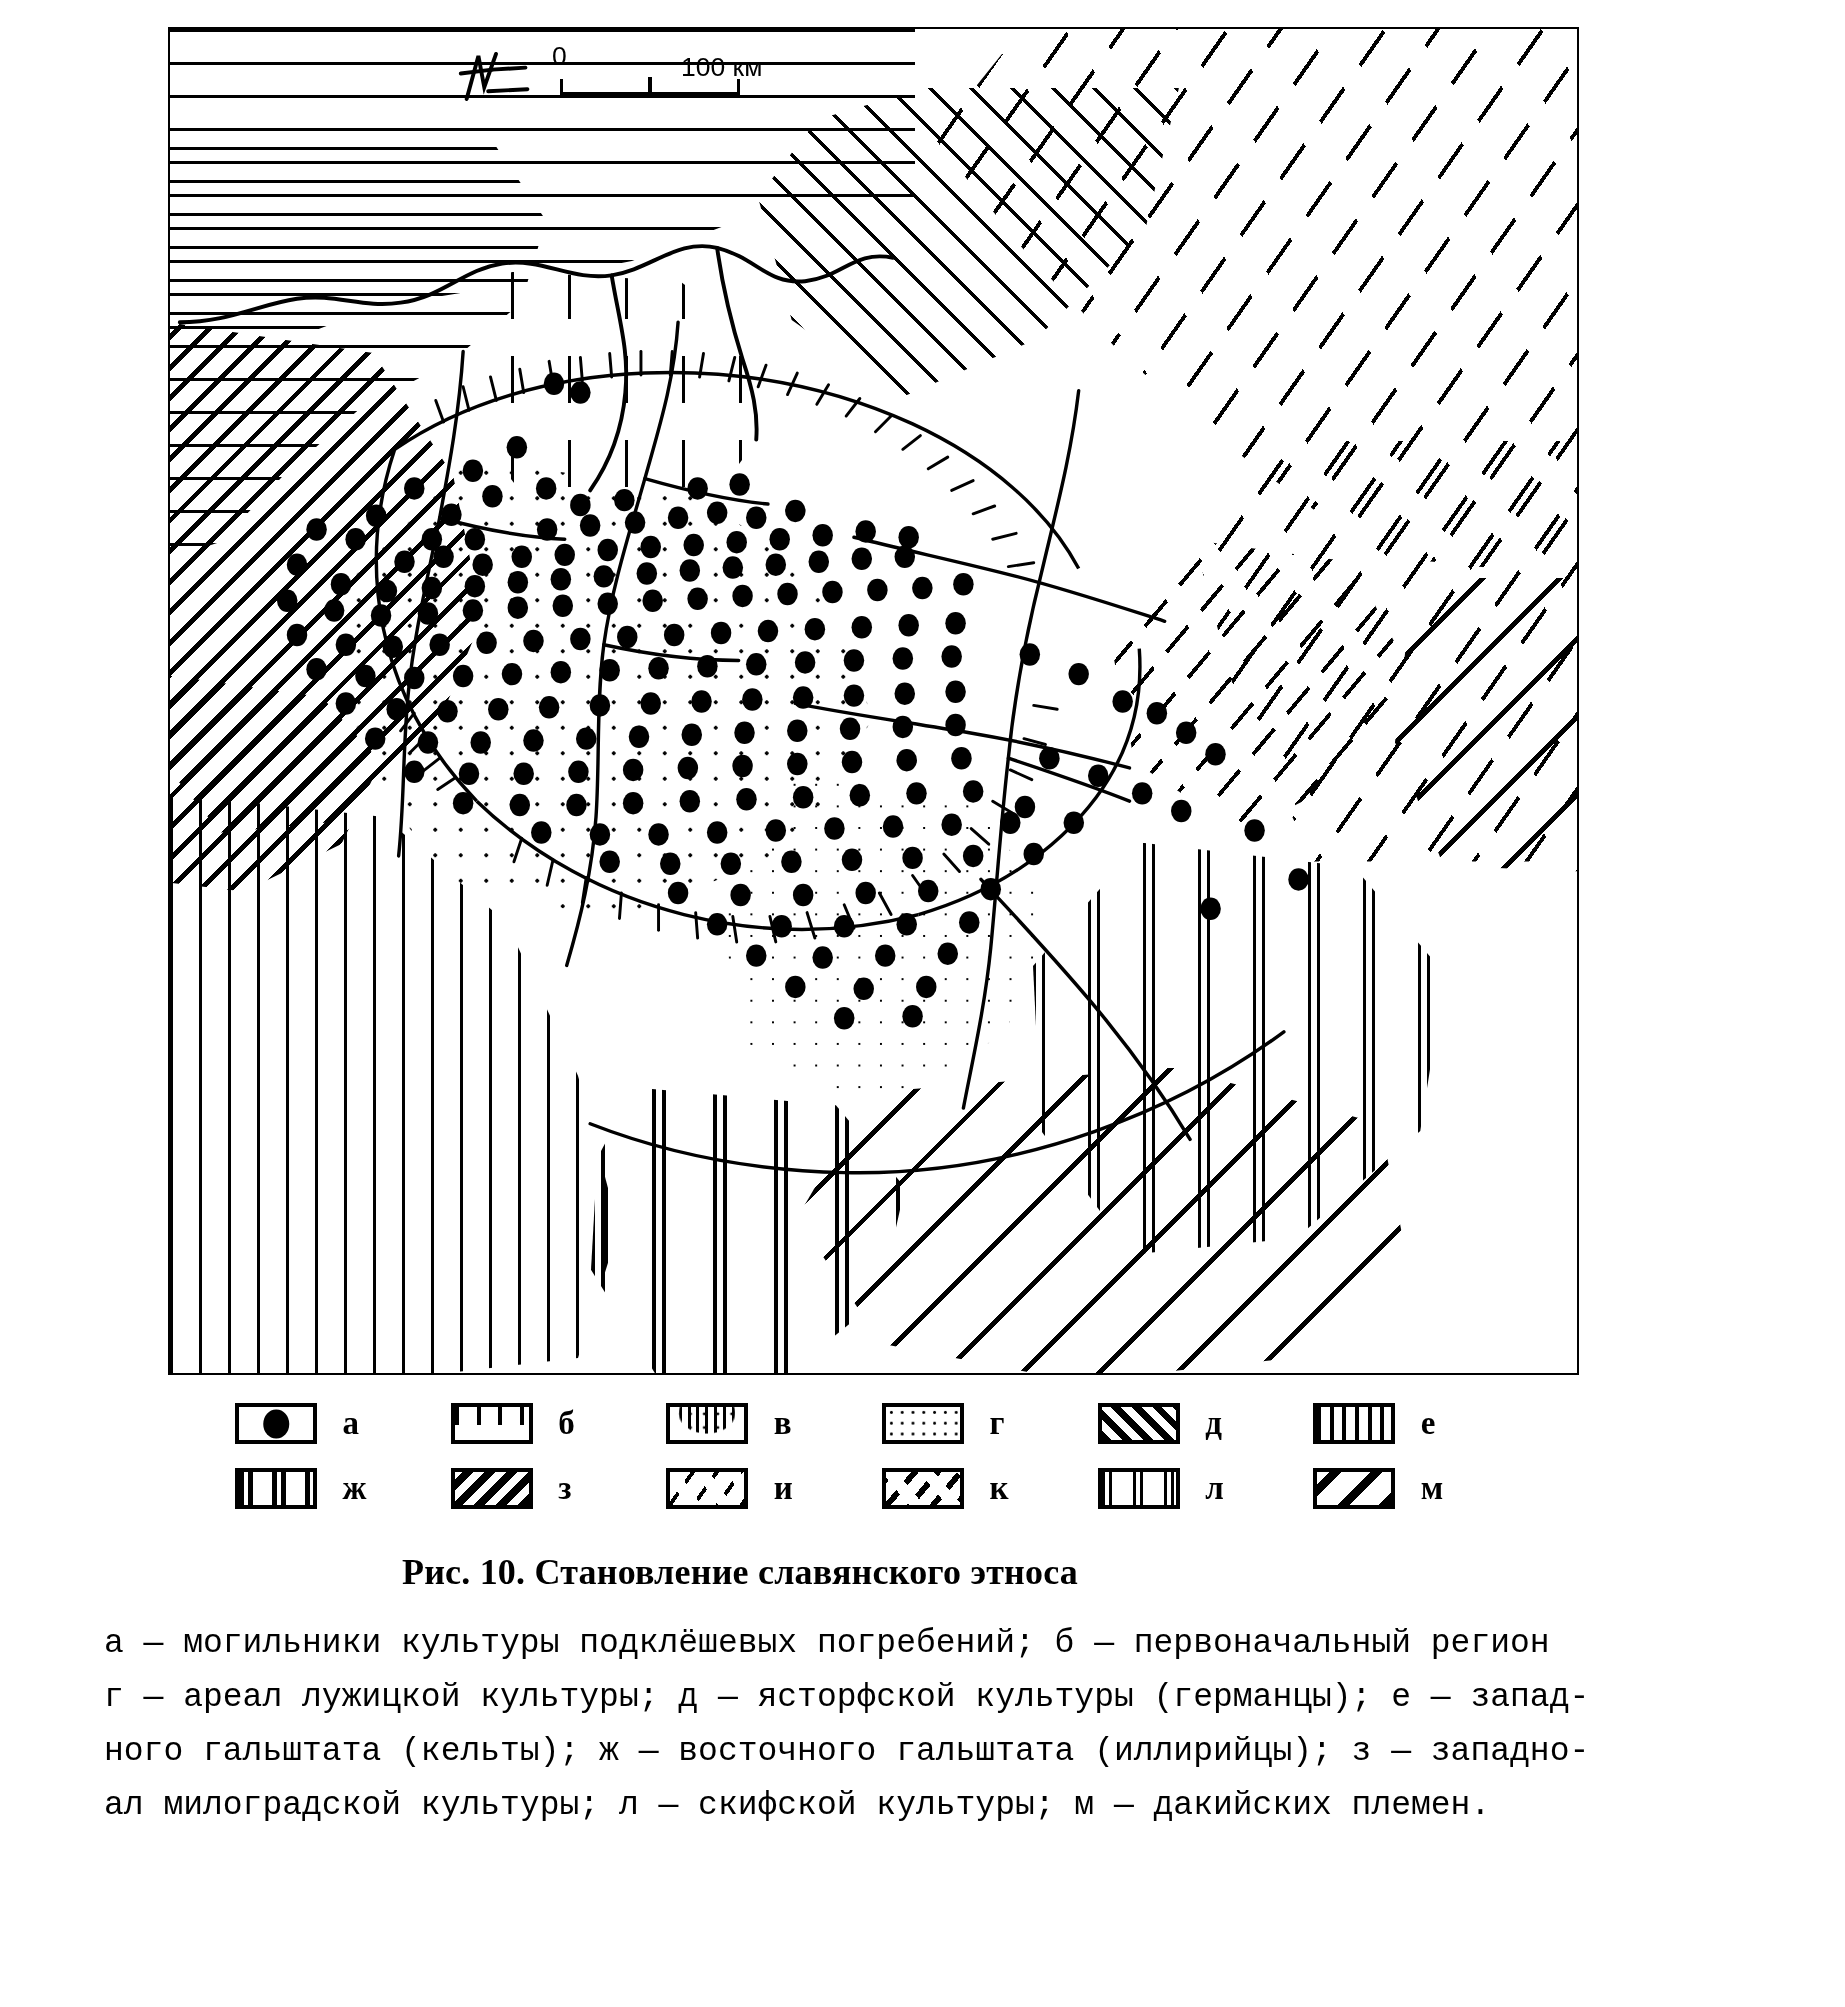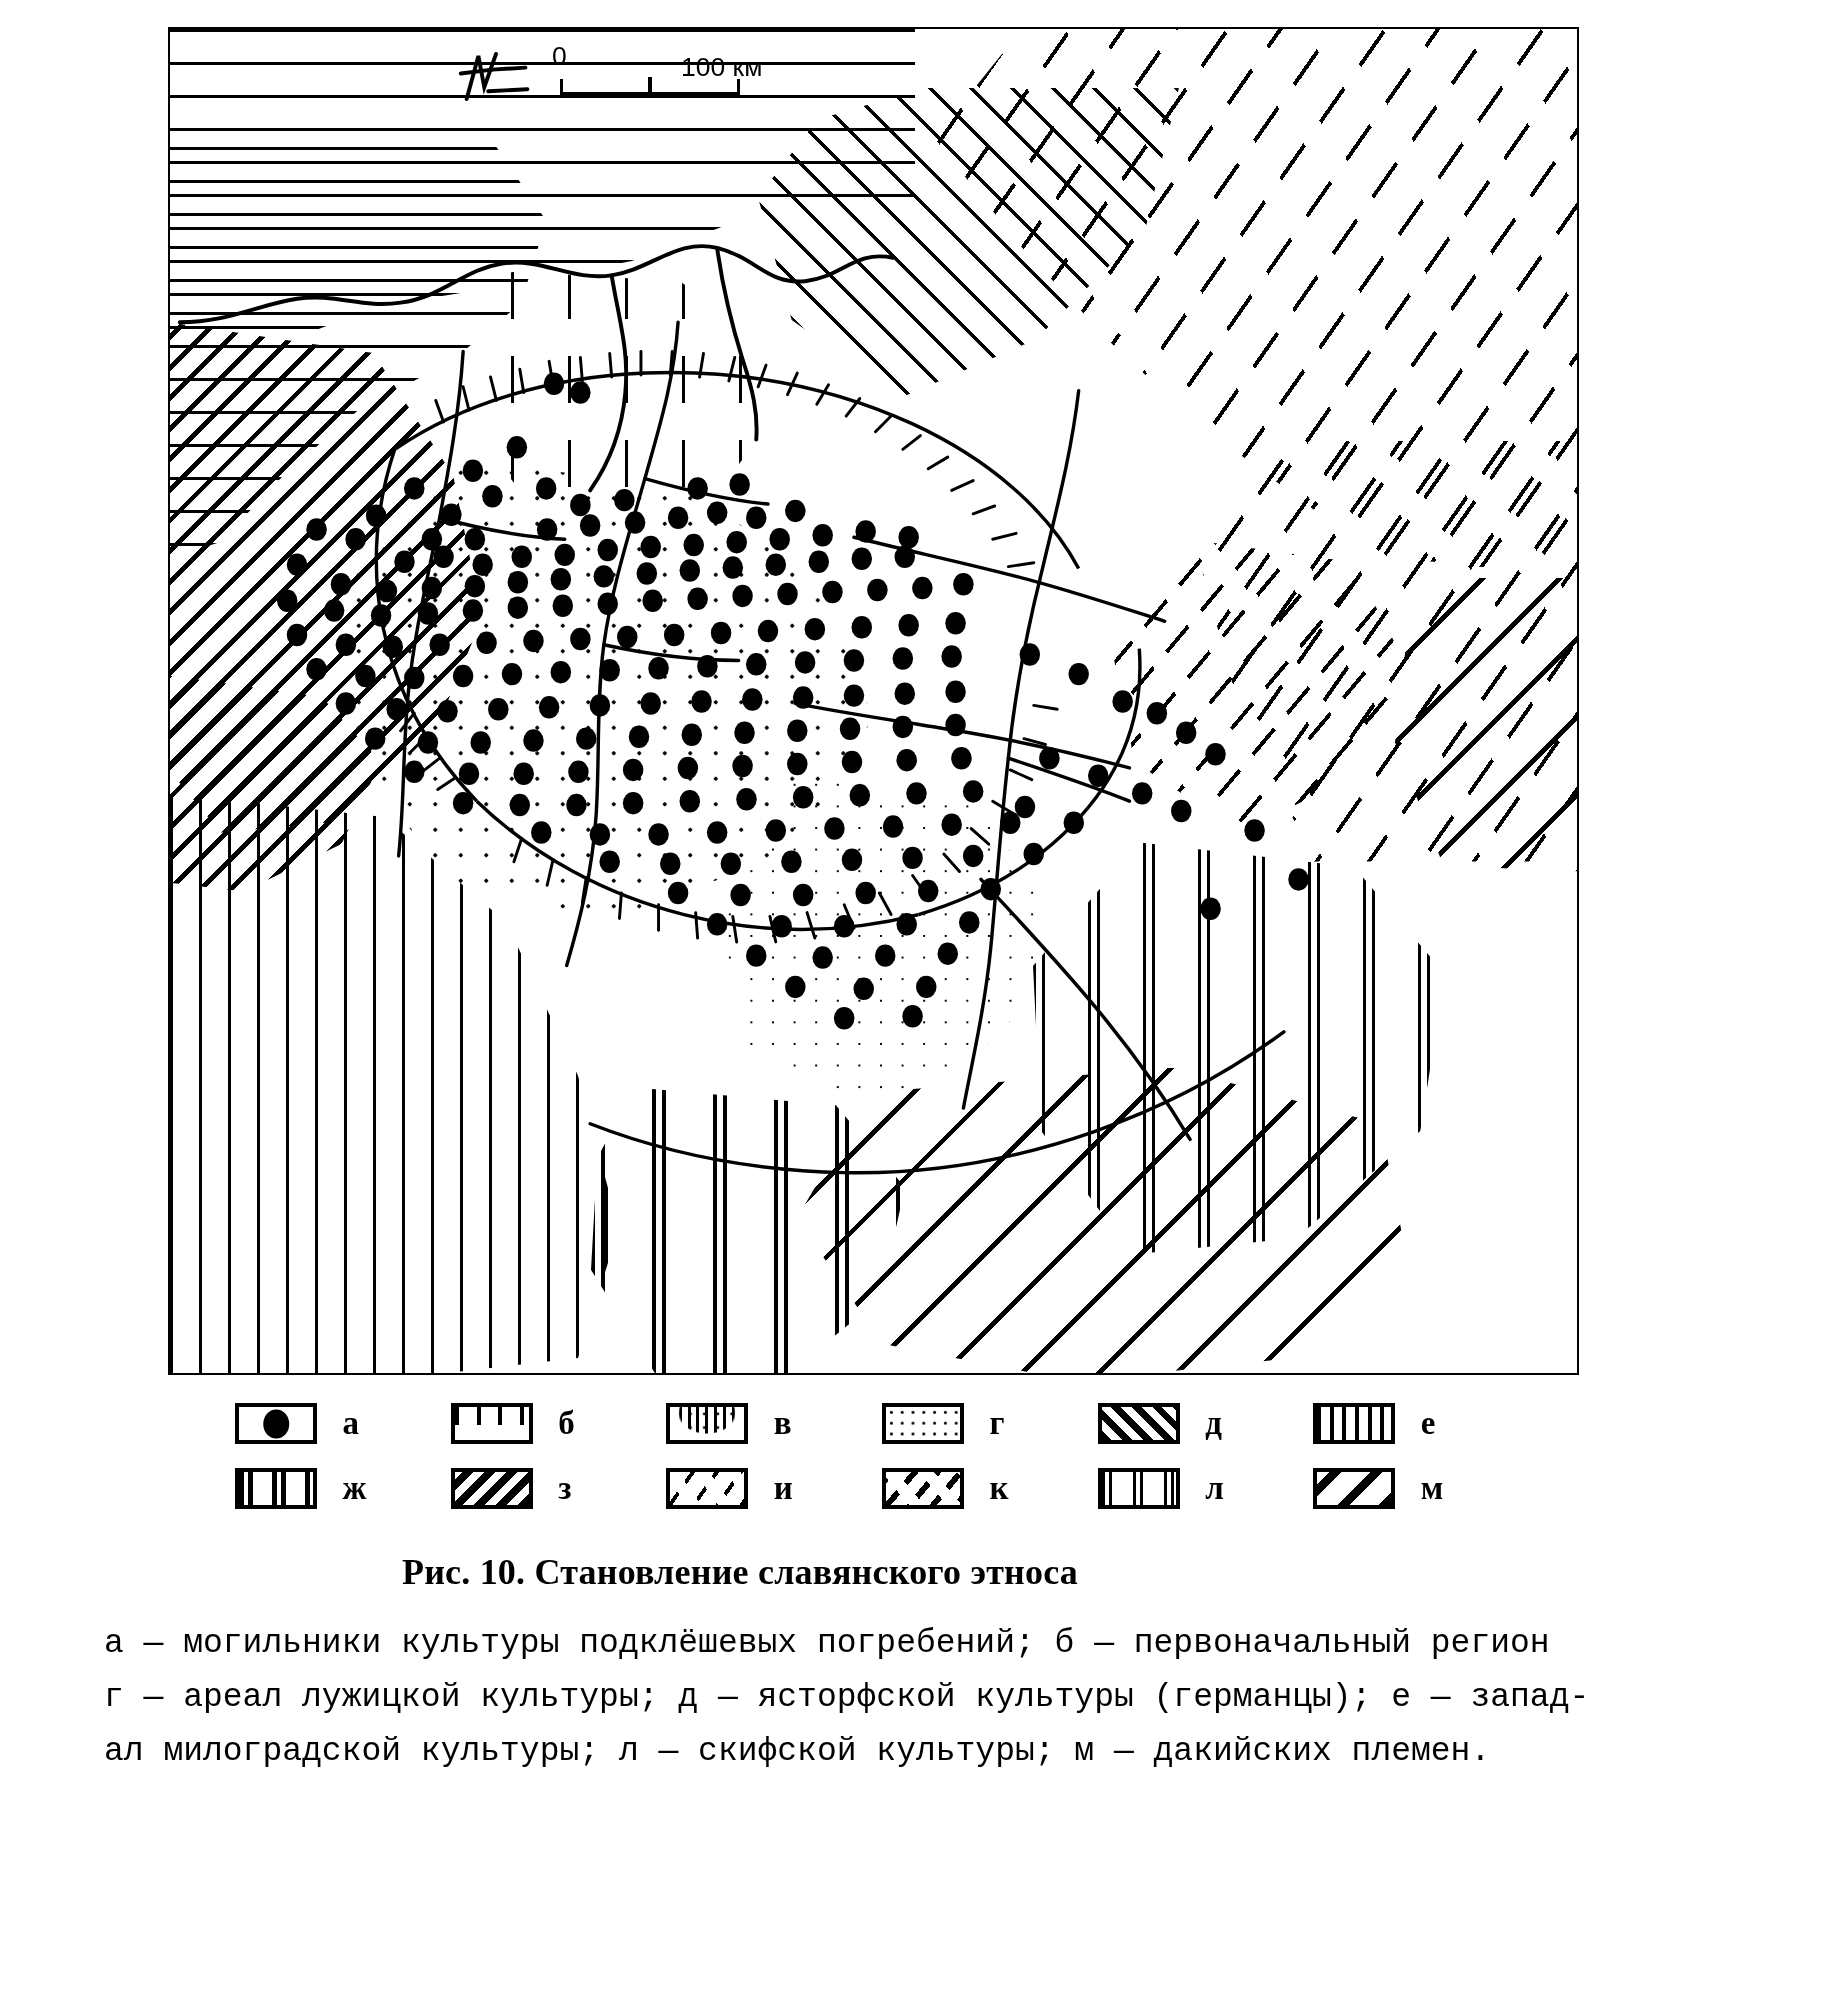--- a/index.html
+++ b/index.html
@@ -674,17 +674,18 @@
         <div class="lg-label">м</div>
       </div>
     </div>
   </div>
 
   <div class="fig-title">Рис. 10. Становление славянского этноса</div>
 
   <div class="caption">
     <span class="line">а — могильники культуры подклёшевых погребений; б — первоначальный регион</span>
     <span class="line">г — ареал лужицкой культуры; д — ясторфской культуры (германцы); е — запад-</span>
+    <span class="line">ного гальштата (кельты); ж — восточного гальштата (иллирийцы); з — западно-</span>
     <span class="line">ал милоградской культуры; л — скифской культуры; м — дакийских племен.</span>
   </div>
 
 </div>
 
 
 </body></html>

